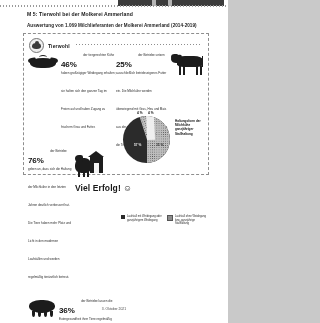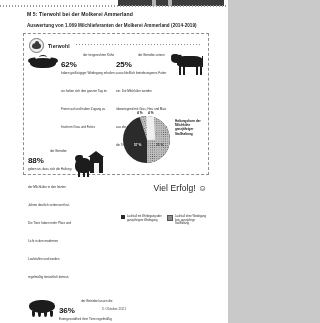--- a/index.html
+++ b/index.html
@@ -249,22 +249,22 @@
     background-color:#bdbdbd;
     background-image:radial-gradient(#3a3a3a .5px,transparent .6px);
     background-size:1.6px 1.6px;
     border:.4px solid #555;
   }
   .leg-txt{font-size:2.7px;color:#2a2a2a;line-height:3.5px;}
 
   
   .closing{
     position:absolute;left:0;top:183px;width:207px;
-    text-align:right;
-    font-size:8.5px;font-weight:normal;color:#1a1a1a;
+    text-align:center;
+    font-size:8.5px;font-weight:bold;color:#1a1a1a;
     letter-spacing:.1px;
   }
 
   
   .footer{
     position:absolute;left:0;top:307px;width:228px;
     text-align:center;
     font-size:3.4px;color:#4a4a4a;
   }
 </style>
@@ -296,30 +296,30 @@
 
       <div class="stat">
         <div class="stat-row">
           <div class="ico ico-cowhead">
             <div class="horn"></div>
               <div class="ear-l"></div>
               <div class="ear-r"></div>
               <div class="body"></div>
           </div>
           <div class="stat-txtwrap">
-            <span class="stat-pct">62</span><span class="stat-pct sym">%</span>
+            <span class="stat-pct">46</span><span class="stat-pct sym">%</span>
             <span class="stat-inline">der tiergerechten Kühe haben großzügiger Weidegang erhalten; sie halten sich den ganzen Tag im Freien auf und haben Zugang zu frischem Gras und Futter.</span>
           </div>
         </div>
       </div>
 
       <div class="stat">
         <div class="stat-row">
           <div class="stat-txtwrap" style="order:2;width:44px;flex:0 0 44px;">
-            <span class="stat-pct">88</span><span class="stat-pct sym">%</span>
+            <span class="stat-pct">76</span><span class="stat-pct sym">%</span>
             <span class="stat-inline">der Betriebe geben an, dass sich die Haltung der Milchkühe in den letzten Jahren deutlich verbessert hat. Die Tiere haben mehr Platz und Licht in den modernen Laufställen und werden regelmäßig tierärztlich betreut.</span>
           </div>
           <div class="ico ico-barn" style="order:3;">
             <div class="roof"></div>
               <div class="wall"></div>
               <div class="door"></div>
             <div class="cow"></div>
               <div class="cowhead"></div>
             <div class="leg1"></div>
               <div class="leg2"></div>

